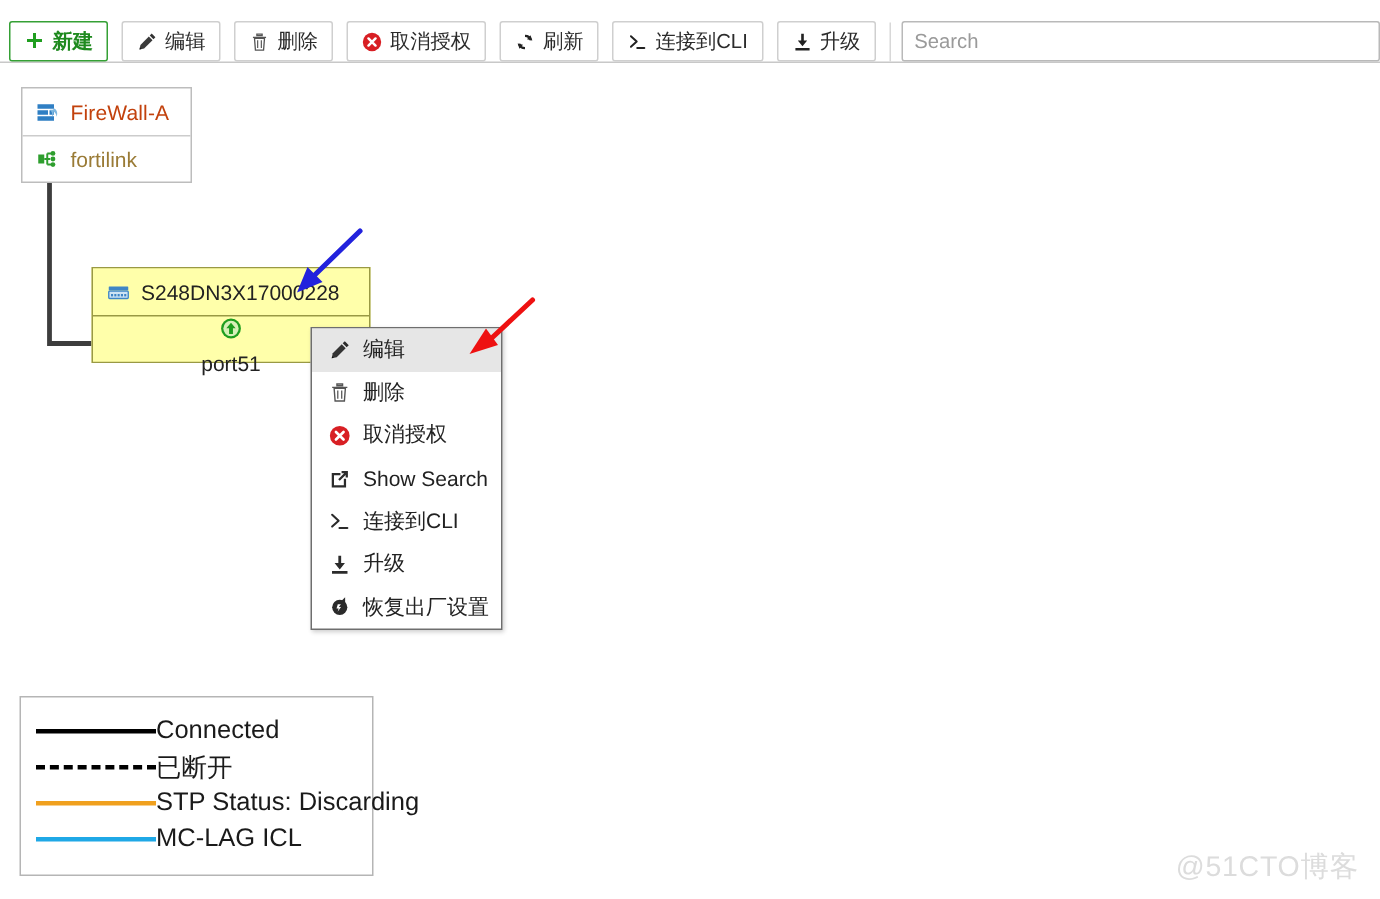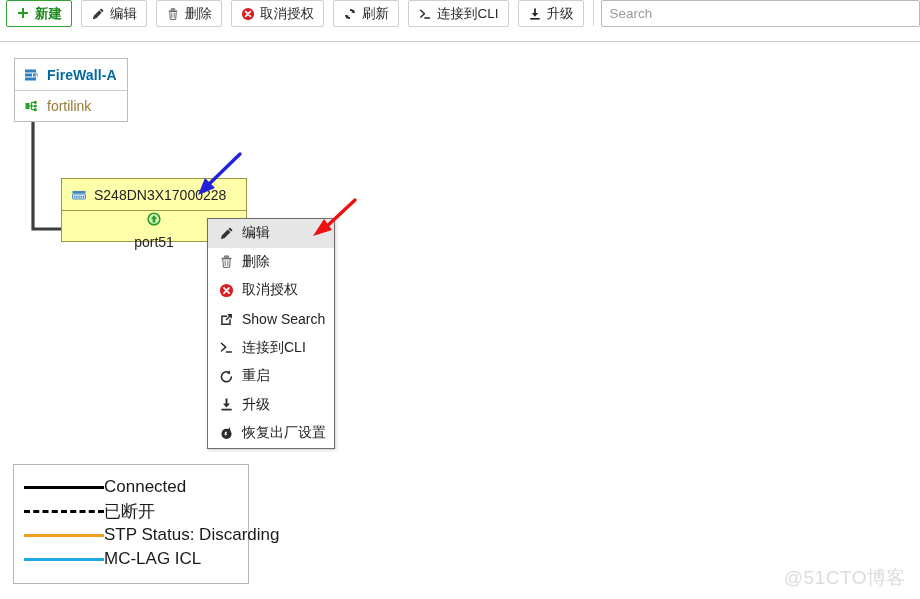--- a/index.html
+++ b/index.html
@@ -22,21 +22,21 @@
   #toolbar {
     position: absolute;
     left: 0;
     top: 0;
     width: 920px;
     height: 42px;
     box-sizing: border-box;
     border-bottom: 1px solid #c8c8c8;
     background: #ffffff;
     display: flex;
-    align-items: flex-start;
+    align-items: flex-end;
     padding-left: 6px;
   }
   .tbtn {
     height: 27px;
     box-sizing: border-box;
     border: 1px solid #cfcfcf;
     background: #ffffff;
     border-radius: 2px;
     display: flex;
     align-items: center;
@@ -121,21 +121,21 @@
     display: inline-flex;
     align-items: center;
     justify-content: center;
     width: 16px;
     height: 16px;
     flex: 0 0 16px;
   }
   .node .nicon svg { display: block; }
 
   #node-firewall { left: 14px; top: 16px; width: 114px; }
-  #node-firewall .name { color: #0369a1; font-weight: 700; letter-spacing: .1px;}
+  #node-firewall .name { color: #c2410c; font-weight: 400; letter-spacing: .1px;}
   #node-firewall .port { color: #9a7b36; }
 
   #node-switch {
     left: 61px;
     top: 136px;
     width: 186px;
     background: #ffffaa;
     border: 1px solid #999944;
   }
   #node-switch .row { background: #ffffaa; }
@@ -437,29 +437,20 @@
     <div class="mitem">
       <span class="micon">
         <svg width="15" height="15" viewBox="0 0 16 16">
           <path d="M2.6 3.4L7.2 7.6 2.6 11.8" fill="none" stroke="#2b2b2b" stroke-width="1.5" stroke-linecap="round" stroke-linejoin="round"></path>
           <path d="M7.8 12.8h5.6" stroke="#2b2b2b" stroke-width="1.5" stroke-linecap="round"></path>
         </svg>
       </span>
       <span>连接到CLI</span>
     </div>
 
-    <div class="mitem">
-      <span class="micon">
-        <svg width="15" height="15" viewBox="0 0 16 16">
-          <path d="M13.2 8.6a5.3 5.3 0 1 1-2.1-4.5" fill="none" stroke="#2b2b2b" stroke-width="1.7" stroke-linecap="round"></path>
-          <path d="M11.8 1.4v3.6H8.2z" fill="#2b2b2b"></path>
-        </svg>
-      </span>
-      <span>重启</span>
-    </div>
 
     <div class="mitem">
       <span class="micon">
         <svg width="15" height="15" viewBox="0 0 16 16">
           <path d="M7 1.6h2v5.2h2.7L8 11.3 4.3 6.8H7z" fill="#2b2b2b"></path>
           <path d="M2.5 12.5h11v1.9h-11z" fill="#2b2b2b"></path>
         </svg>
       </span>
       <span>升级</span>
     </div>

